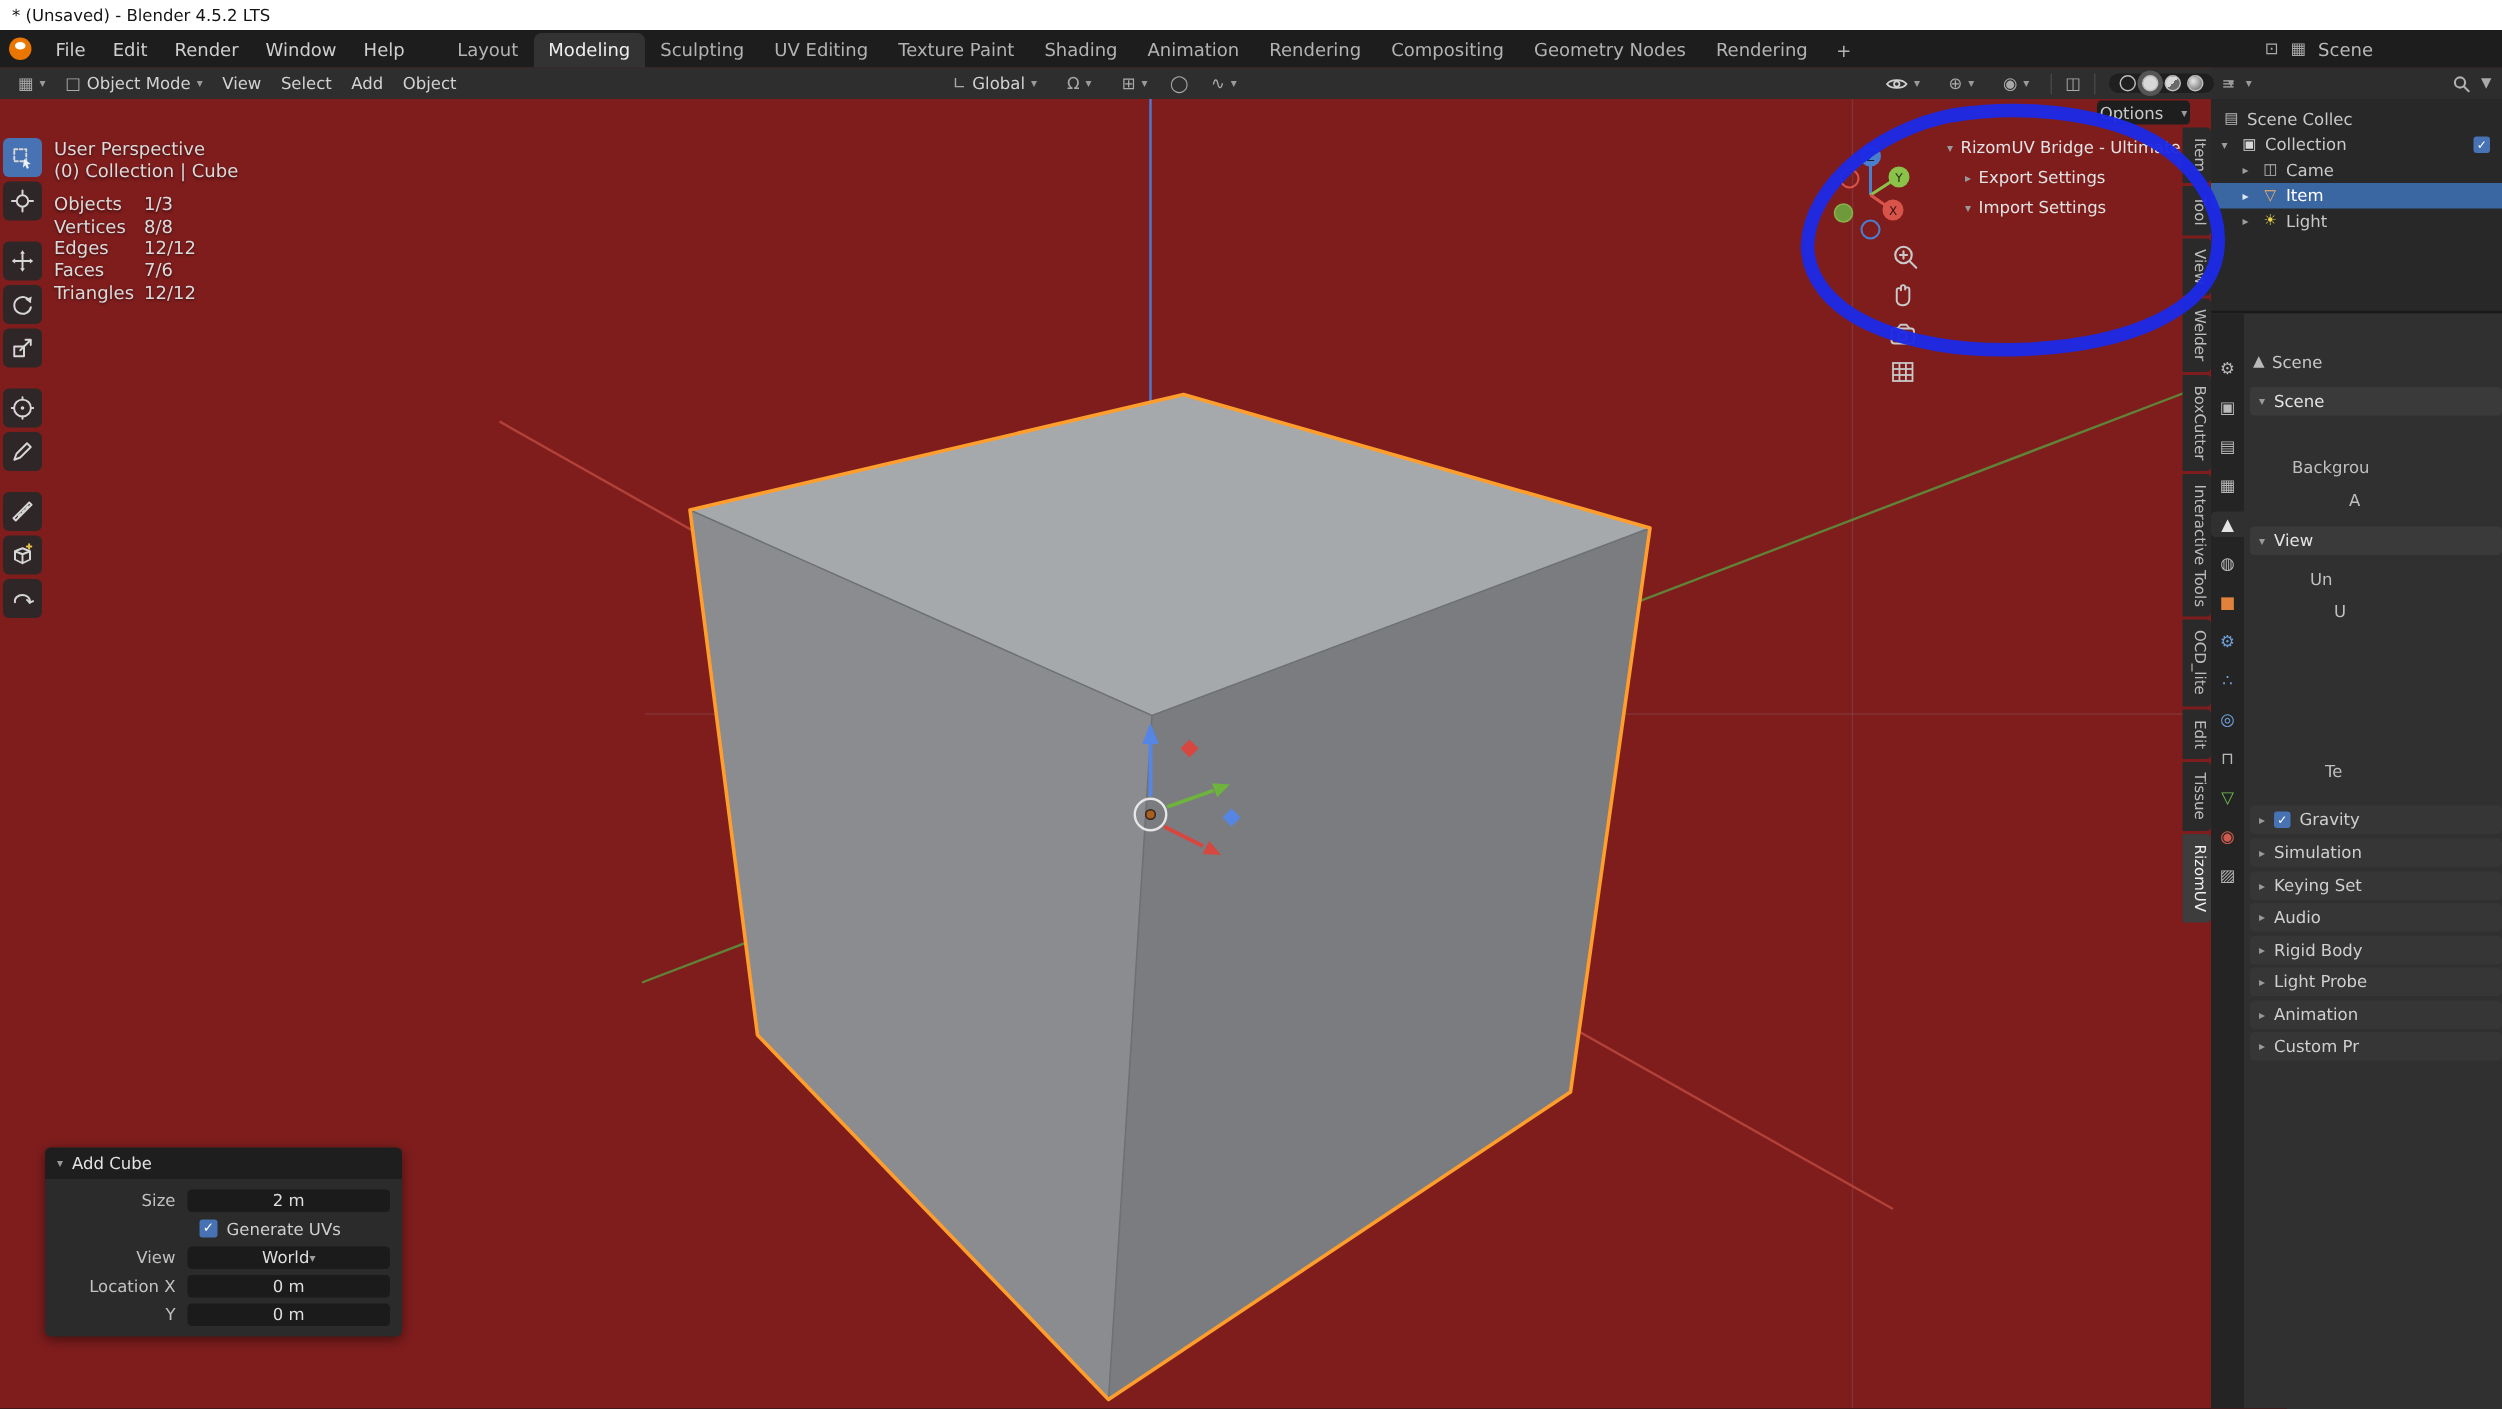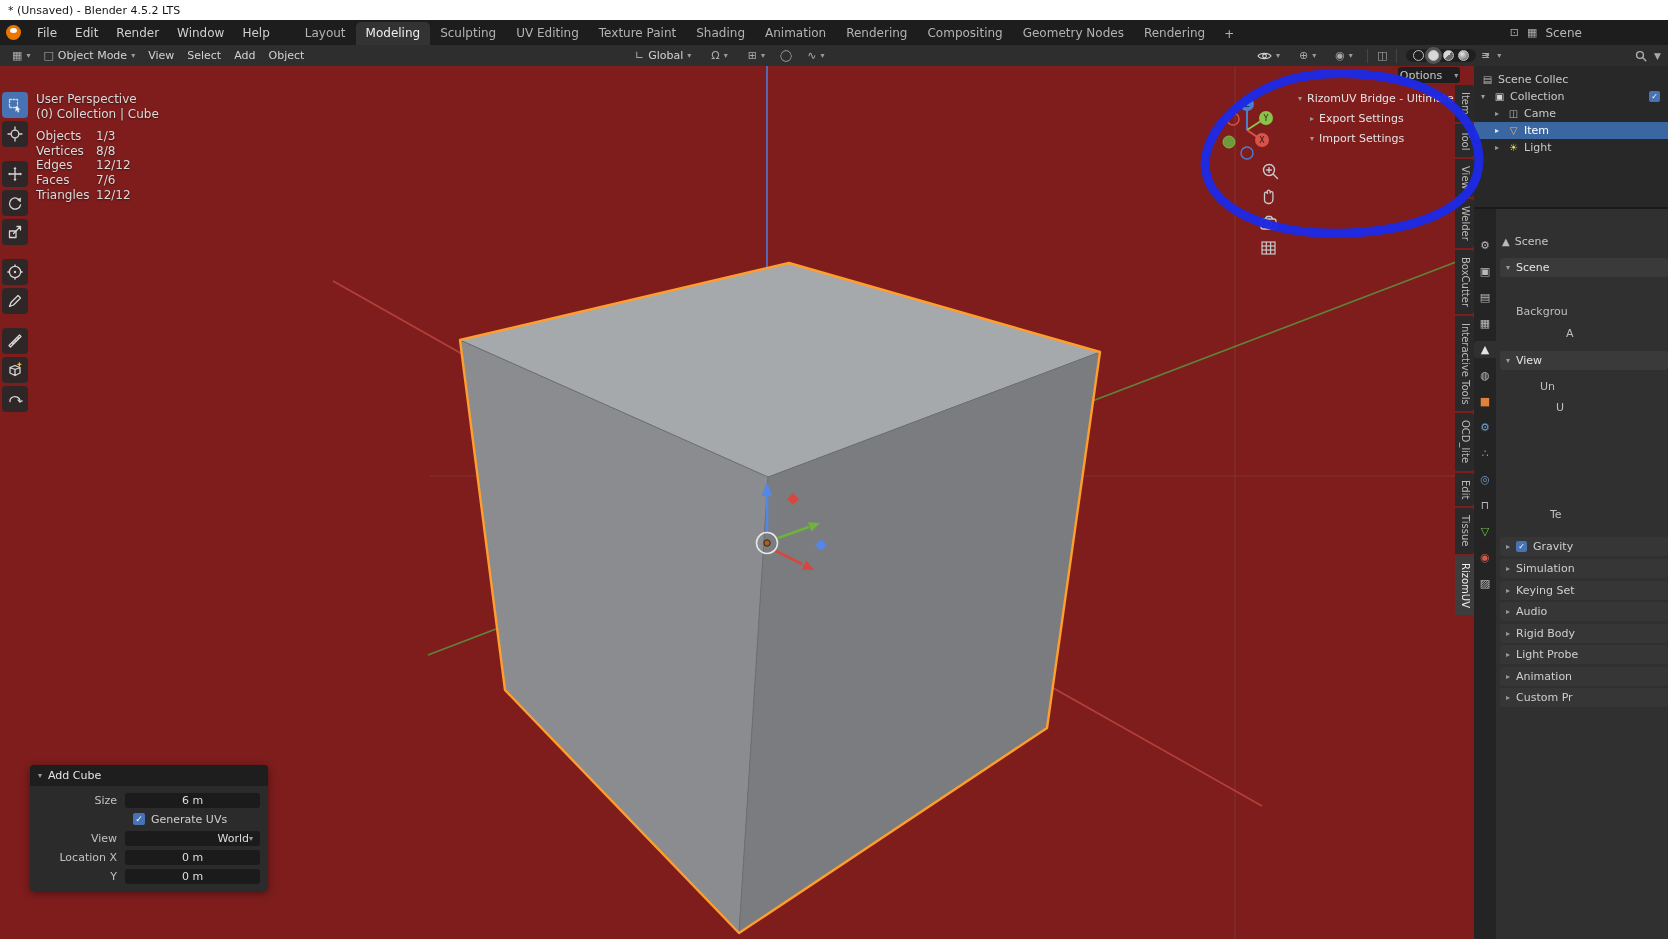--- a/index.html
+++ b/index.html
@@ -64,21 +64,21 @@
   .ntab{writing-mode:vertical-rl;font-size:10px;color:#bdbdbd;background:#2a2a2a;border-radius:0 3px 3px 0;padding:7px 3px;text-align:center;white-space:nowrap}
   .ntab.active{background:#3d3d3d;color:#f0f0f0}
 
   
   .oppanel{position:absolute;left:30px;top:765px;width:238px;z-index:3;border-radius:4px;overflow:hidden;background:#2b2b2b;box-shadow:0 2px 8px rgba(0,0,0,.45)}
   .ophead{height:21px;background:#1e1e1e;display:flex;align-items:center;gap:6px;padding:0 8px;color:#e3e3e3}
   .opbody{padding:6px 0 7px}
   .oprow{display:flex;align-items:center;height:16px;margin-bottom:3px}
   .oplabel{width:95px;text-align:right;padding-right:8px;color:#c2c2c2}
   .opfield{flex:1;height:15px;background:#1b1b1b;border-radius:3px;color:#dedede;display:flex;align-items:center;justify-content:center;margin-right:8px}
-  .opfield.dropdown{justify-content:flex-end;padding:0 7px}
+  .opfield.dropdown{justify-content:center;padding:0 7px}
   .opcheckrow{display:flex;align-items:center;height:16px;margin-bottom:3px;padding-left:103px;gap:6px;color:#cfcfcf}
   .checkbox{width:12px;height:12px;background:#4772b3;border-radius:2px;color:#fff;font-size:9px;line-height:12px;text-align:center;flex:none}
 
   
   .rightcol{position:absolute;left:1474px;top:45px;width:194px;height:894px;background:#282828;z-index:4}
   .out-header{height:21px;background:#2d2d2d;display:flex;align-items:center;padding:0 7px;gap:7px;color:#b5b5b5}
   .out-header .spacer{flex:1}
   .outliner{position:relative;height:141px;background:#282828}
   .orow{position:absolute;left:0;width:100%;height:17px;display:flex;align-items:center;gap:4px;padding-left:7px;color:#c9c9c9;white-space:nowrap}
   .orow.indent{padding-left:21px}
@@ -391,21 +391,21 @@
   </div>
 
   <div class="oppanel">
     <div class="ophead">
       <span class="caret">▾</span>
       <span>Add Cube</span>
     </div>
     <div class="opbody">
       <div class="oprow">
         <span class="oplabel">Size</span>
-        <span class="opfield">6 m</span>
+        <span class="opfield">2 m</span>
       </div>
       <div class="opcheckrow">
         <span class="checkbox">✓</span>
         <span>Generate UVs</span>
       </div>
       <div class="oprow">
         <span class="oplabel">View</span>
         <span class="opfield dropdown">
           <span>World</span>
           <span class="caret">▾</span>
@@ -480,21 +480,21 @@
       </div>
       <div class="pcontent">
         <div class="pbread">
           <span style="color:#b9b9b9;font-size:10px">▲</span>
           <span>Scene</span>
         </div>
         <div class="phead" style="top:49px">
           <span class="caret">▾</span>
           <span>Scene</span>
         </div>
-        <span class="plabel" style="left:20px;top:96px">Backgrou</span>
+        <span class="plabel" style="left:32px;top:96px">Backgrou</span>
         <span class="plabel" style="left:70px;top:118px">A</span>
         <div class="phead" style="top:142px">
           <span class="caret">▾</span>
           <span>View</span>
         </div>
         <span class="plabel" style="left:44px;top:171px">Un</span>
         <span class="plabel" style="left:60px;top:192px">U</span>
         <span class="plabel" style="left:54px;top:299px">Te</span>
 
         <div class="pcollapsed" style="top:328px">

